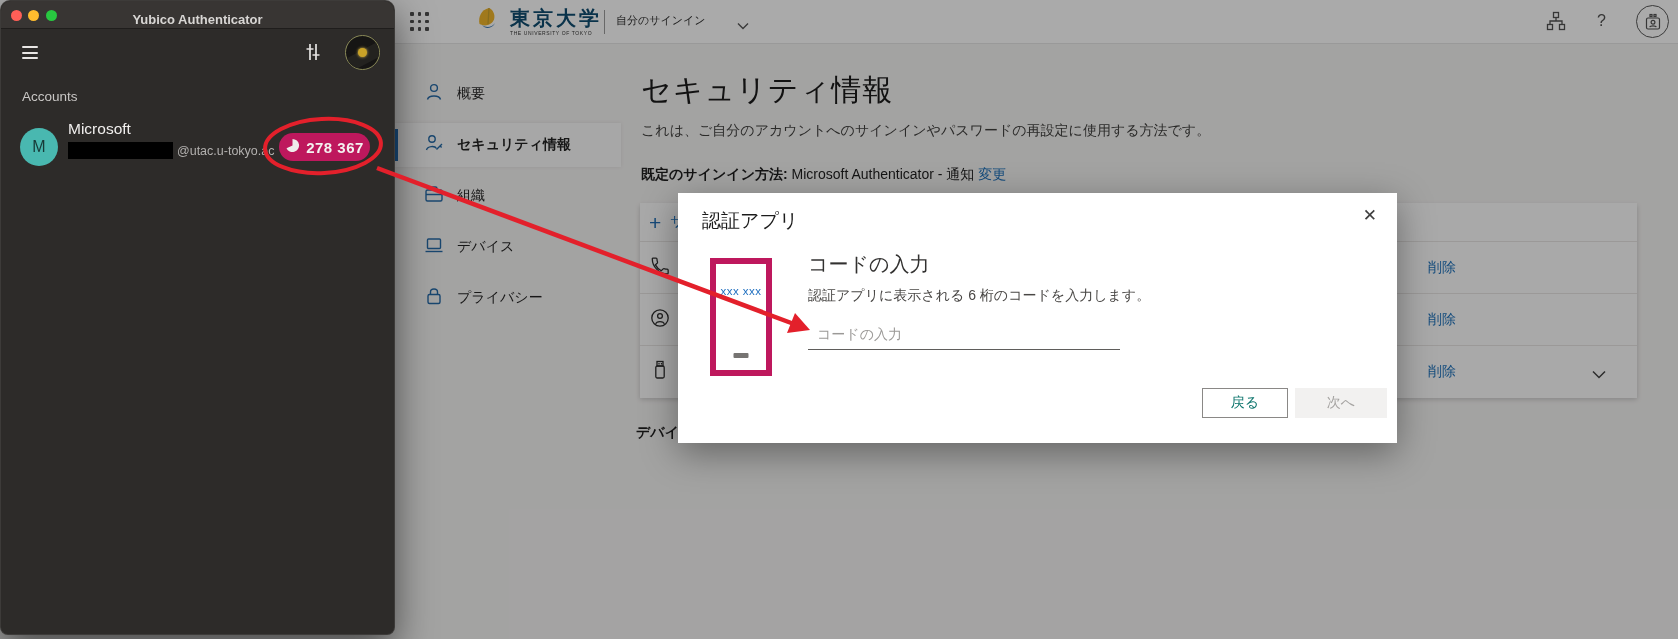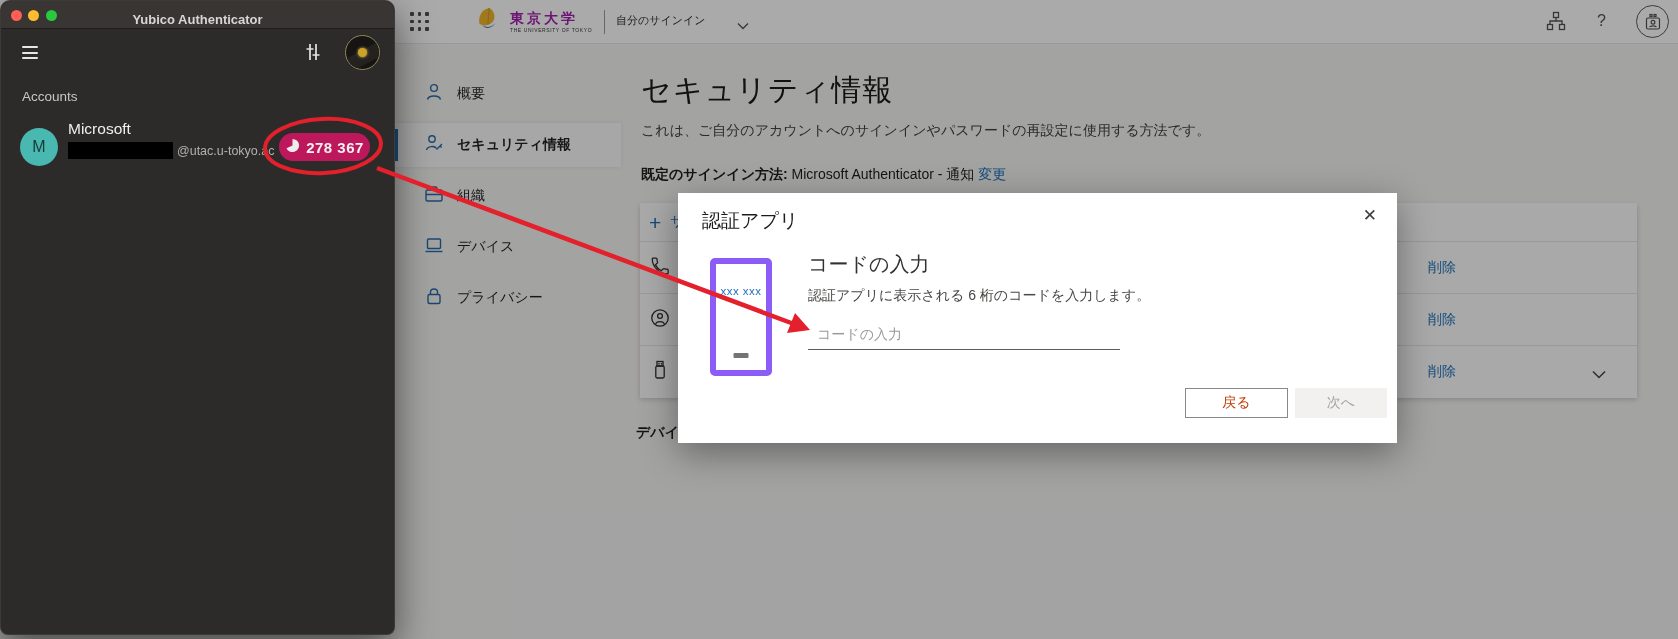--- a/index.html
+++ b/index.html
@@ -7,21 +7,21 @@
   body { font-family:"Liberation Sans","DejaVu Sans",sans-serif; background:#8f8f8f; }
   .canvas { position:relative; width:1678px; height:639px; overflow:hidden; background:#bdbdbd; }
 
   
   .ms-page { position:absolute; inset:0; background:#f5f4f3; z-index:10; }
   .ms-header { position:absolute; left:0; top:0; right:0; height:44px; background:#ffffff; border-bottom:1px solid #e6e6e6; }
   .waffle { position:absolute; left:410px; top:12px; width:20px; height:20px; display:grid; grid-template-columns:repeat(3,1fr); gap:3px; }
   .waffle i { width:3.5px; height:3.5px; background:#4d4d4d; border-radius:1px; }
   .org-logo { position:absolute; left:474px; top:5px; display:flex; align-items:center; gap:6px; }
   .org-text { display:flex; flex-direction:column; line-height:1; }
-  .org-name { font-size:14px; font-weight:700; color:#a21caf; letter-spacing:3px; font-family:Liberation Sans, sans-serif; }
+  .org-name { font-size:20px; font-weight:700; color:#0c4a6e; letter-spacing:3px; font-family:Liberation Sans, sans-serif; }
   .org-sub { font-size:5px; color:#333; letter-spacing:0.6px; margin-top:3px; }
   .hdr-divider { position:absolute; left:604px; top:10px; width:1px; height:24px; background:#9a9a9a; }
   .app-title { position:absolute; left:616px; top:13px; font-size:11px; color:#2e2e2e; }
   .hdr-chevron { position:absolute; left:737px; top:16px; color:#555; }
   .hdr-right-icon { position:absolute; top:10px; color:#4f4f4f; }
   .org-chart-ic { left:1545px; }
   .help-ic { left:1597px; top:12px; font-size:16px; color:#4f4f4f; }
   .hdr-avatar { position:absolute; left:1636px; top:5px; width:33px; height:33px; border-radius:50%; border:1.4px solid #565656; display:flex; align-items:center; justify-content:center; color:#4f4f4f; }
 
   
@@ -52,29 +52,29 @@
   .row-chevron { position:absolute; left:952px; top:19px; color:#3f3f3f; cursor:pointer; }
   .lost-device { position:absolute; left:636px; top:424px; font-size:14px; font-weight:700; color:#1b1b1b; white-space:nowrap; }
 
   
   .overlay { position:absolute; inset:0; background:rgba(10,10,10,0.345); z-index:20; }
 
   
   .modal { position:absolute; left:678px; top:193px; width:719px; height:250px; background:#ffffff; z-index:30; box-shadow:0 10px 34px rgba(0,0,0,.38); }
   .modal-title { position:absolute; left:24px; top:15px; font-size:19px; color:#1b1b1b; }
   .modal-close { position:absolute; right:20px; top:14px; font-size:17px; color:#3f3f3f; cursor:pointer; line-height:1; }
-  .phone { position:absolute; left:32px; top:65px; width:62px; height:118px; border:6px solid #8b5cf6; border-radius:5px; background:#fff; }
+  .phone { position:absolute; left:32px; top:65px; width:62px; height:118px; border:6px solid #be185d; border-radius:0; background:#fff; }
   .phone-code { position:absolute; left:0; right:0; top:21px; text-align:center; font-size:11.5px; color:#1f6fc0; letter-spacing:0.5px; }
   .phone-homebar { position:absolute; left:50%; bottom:12px; transform:translateX(-50%); width:15px; height:5px; background:#767472; border-radius:1px; }
   .modal-h2 { position:absolute; left:130px; top:58px; font-size:20px; color:#323130; }
   .modal-desc { position:absolute; left:130px; top:94px; font-size:14px; color:#494745; }
   .code-input { position:absolute; left:130px; top:127px; width:312px; height:30px; border:none; border-bottom:1.4px solid #5f5d5b; outline:none; font-size:14px; color:#1b1b1b; padding:0 0 2px 9px; background:transparent; }
   .code-input::placeholder { color:#9b9997; }
   .btn { position:absolute; top:195px; height:30px; font-size:14px; display:flex; align-items:center; justify-content:center; cursor:pointer; }
-  .btn-back { right:109px; width:103px; background:#ffffff; border:1px solid #8a8886; color:#c2410c; }
+  .btn-back { right:109px; width:86px; background:#ffffff; border:1px solid #8a8886; color:#0f766e; }
   .btn-next { right:10px; width:92px; background:#f2f1f0; border:1px solid #f2f1f0; color:#a5a3a1; cursor:default; }
 
   
   .yubi { position:absolute; left:0; top:0; width:395px; height:635px; background:#2d2b29; border-radius:10px 10px 8px 8px; z-index:40; box-shadow:0 14px 38px rgba(0,0,0,.55); border:1px solid rgba(255,255,255,.08); }
   .yubi-titlebar { position:relative; height:28px; background:#383533; border-radius:10px 10px 0 0; border-bottom:1px solid #1f1d1c; display:flex; align-items:center; justify-content:center; }
   .tl { position:absolute; top:8.5px; width:11px; height:11px; border-radius:50%; }
   .tl-red { left:10px; background:#ff5f57; }
   .tl-yellow { left:27px; background:#febc2e; }
   .tl-green { left:45px; background:#28c840; }
   .yubi-title { font-size:13px; font-weight:700; color:#d8d6d4;margin-top:10px; }

